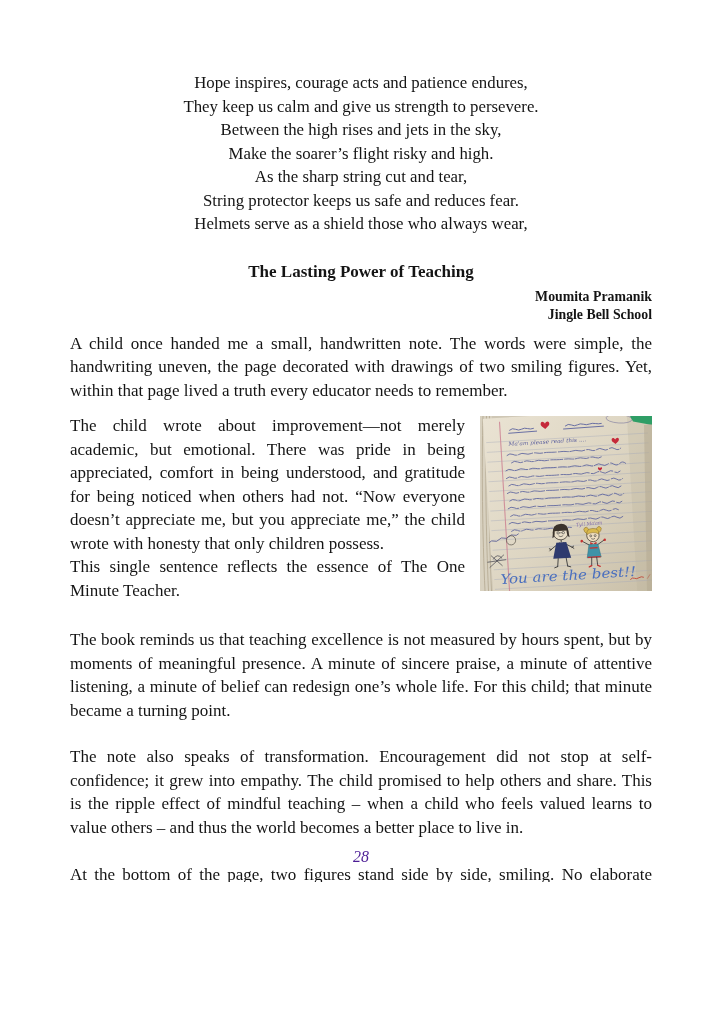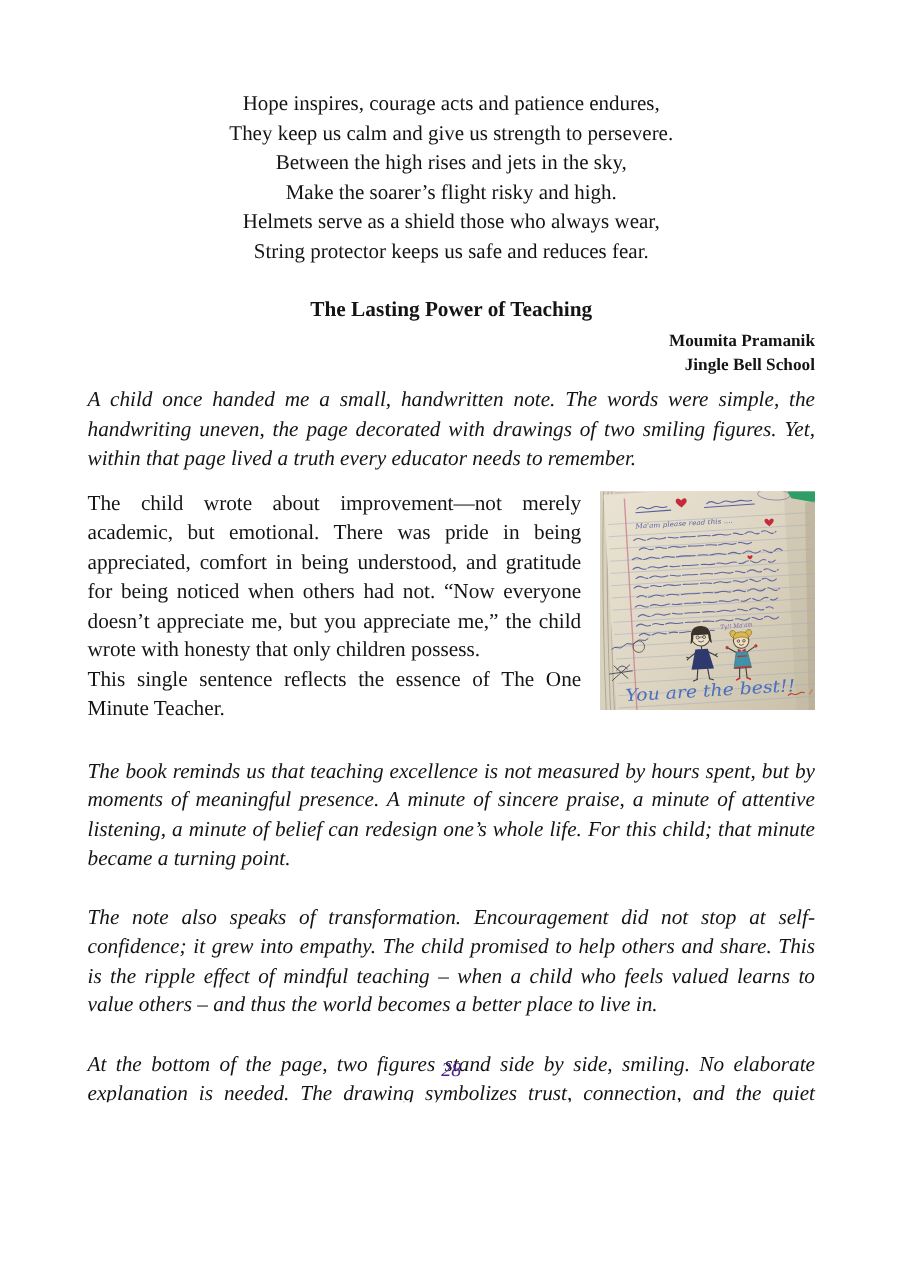--- a/index.html
+++ b/index.html
@@ -14,21 +14,21 @@
     overflow:hidden;
   }
   .poem{text-align:center;font-size:16.8px;line-height:23.5px;}
   .poem div{white-space:nowrap;}
   .article-title{
     text-align:center;font-weight:bold;font-size:17px;line-height:21px;
     margin:25px 0 0 0;
   }
   .byline{text-align:right;font-weight:bold;font-size:13.8px;line-height:18.5px;margin-top:6px;}
   .body-para{
-    text-align:justify;font-size:17px;line-height:23.5px;margin:0;font-style:italic;
+    text-align:justify;font-size:17px;line-height:23.5px;margin:0;
   }
   .para-intro{margin-top:7px;}
   .wrap-block{margin-top:12px;text-align:justify;font-size:17px;line-height:23.5px;}
   .wrap-block p{margin:0;}
   .photo-float{
     float:right;width:172px;height:175px;margin:2px 0 4px 15px;
   }
   .photo-float svg{display:block;width:172px;height:175px;}
   .para-after-photo{clear:both;margin-top:26px;}
   .para-mid{margin-top:23px;}
@@ -41,22 +41,23 @@
 </head>
 <body>
 
 <div class="page">
 
   <div class="poem">
     <div>Hope inspires, courage acts and patience endures,</div>
     <div>They keep us calm and give us strength to persevere.</div>
     <div>Between the high rises and jets in the sky,</div>
     <div>Make the soarer’s flight risky and high.</div>
+    <div>As the sharp string cut and tear,</div>
+    <div>String protector keeps us safe and reduces fear.</div>
     <div>Helmets serve as a shield those who always wear,</div>
-    <div>String protector keeps us safe and reduces fear.</div>
   </div>
 
   <div class="article-title">The Lasting Power of Teaching</div>
 
   <div class="byline">
     <div>Moumita Pramanik</div>
     <div>Jingle Bell School</div>
   </div>
 
   <p class="body-para para-intro">A child once handed me a small, handwritten note. The words were simple, the handwriting uneven, the page decorated with drawings of two smiling figures. Yet, within that page lived a truth every educator needs to remember.</p>

